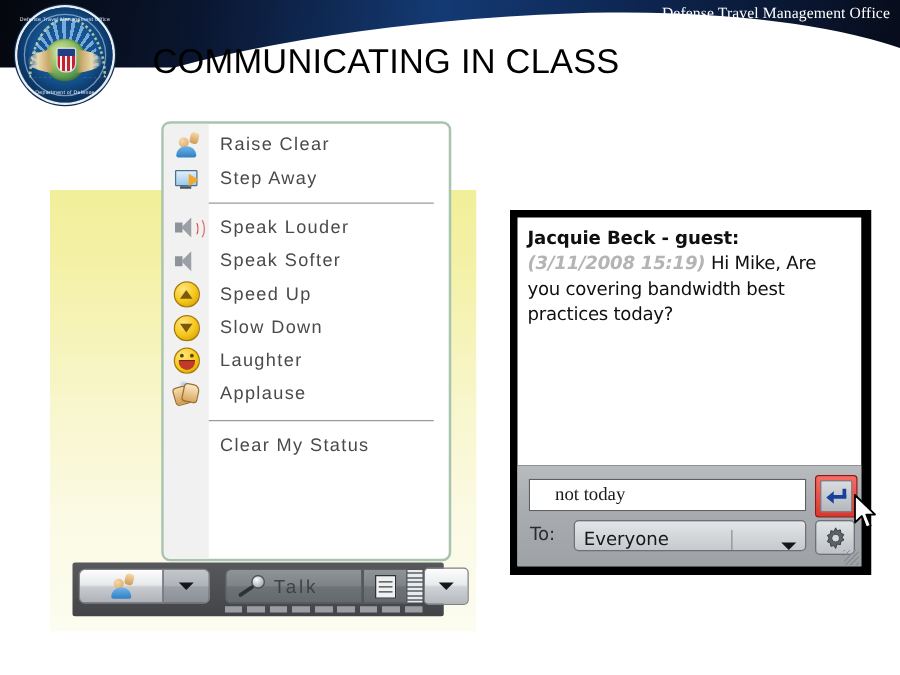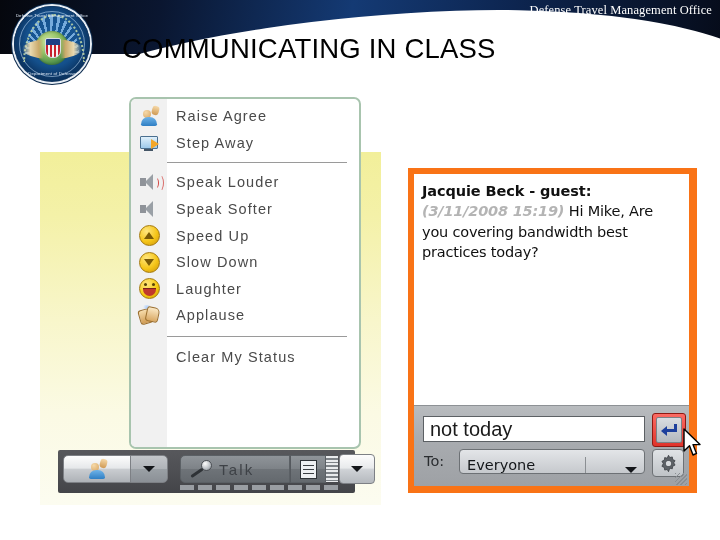--- a/index.html
+++ b/index.html
@@ -240,22 +240,22 @@
   .mic { position: relative; width: 22px; height: 20px; margin-left: 10px; }
   .mic .ball { position:absolute; right:1px; top:1px; width:9px; height:9px; border-radius:50%;
     background: radial-gradient(circle at 35% 30%, #fdfdfd, #b9bec3 60%, #7e8388 100%); border:1px solid #4c5055; }
   .mic .stick { position:absolute; left:1px; bottom:1px; width:14px; height:3px; background:#2e3236;
     transform: rotate(-34deg); transform-origin: left bottom; border-radius:2px; }
   .doc-ico { position: relative; width: 15px; height: 17px; background:#eef0f2; border:1px solid #2f3337; }
   .doc-ico i { position:absolute; left:2px; right:2px; height:1.6px; background:#3a3e42; display:block; }
 
   
   .chat {
-    position: absolute; left: 408px; top: 168px; width: 289px; height: 325px;
-    background: #f97316;
+    position: absolute; left: 408px; top: 168px; width: 289px; height: 292px;
+    background: #000000;
     padding: 6px 8px 7px 6px;
     box-sizing: border-box;
   }
   .chat-inner {
     position: relative; width: 100%; height: 100%;
     background: #ffffff;
     display: flex; flex-direction: column;
   }
   .chat-log {
     flex: 1; padding: 7px 8px 0 8px; overflow: hidden;
@@ -271,23 +271,23 @@
   .chat-ts { color: #b4b4b4; font-style: italic; font-weight: bold; }
   .chat-input-area {
     height: 80px;
     background: linear-gradient(180deg, #b9bcbf 0%, #a9acb0 40%, #9ea1a5 100%);
     border-top: 1px solid #8d9195;
     position: relative;
   }
   .msg-input {
     position: absolute; left: 9px; top: 10px; width: 222px; height: 26px;
     background: #ffffff; border: 1px solid #5c6064; box-sizing: border-box;
-    display: flex; align-items: center; padding-left: 6px;
-    font-size: 20px; color: #1a1a1a;
-    font-family: Liberation Sans, sans-serif;
+    display: flex; align-items: center; padding-left: 20px;
+    font-size: 15px; color: #1a1a1a;
+    font-family: Liberation Serif, serif;
   }
   .send-btn {
     position: absolute; left: 238px; top: 7px; width: 32px; height: 32px;
     background: linear-gradient(180deg, #fb6b63, #e0332b);
     border: 1px solid #8e1812; border-radius: 3px;
     display:flex; align-items:center; justify-content:center;
   }
   .send-btn .inner {
     width: 24px; height: 24px; border-radius: 2px;
     background: linear-gradient(180deg, #d9dde1, #b3b8bd);
@@ -362,21 +362,21 @@
     <div class="menu-list">
 
       <div class="mi">
         <span class="ico">
           <span class="g g-hand">
             <span class="arm"></span>
               <span class="head"></span>
               <span class="body"></span>
           </span>
         </span>
-        <span class="lbl">Raise Agree</span>
+        <span class="lbl">Raise Clear</span>
       </div>
 
 
 
       <div class="mi">
         <span class="ico">
           <span class="g g-step">
             <span class="mon"></span>
               <span class="base"></span>
               <span class="arr"></span>

